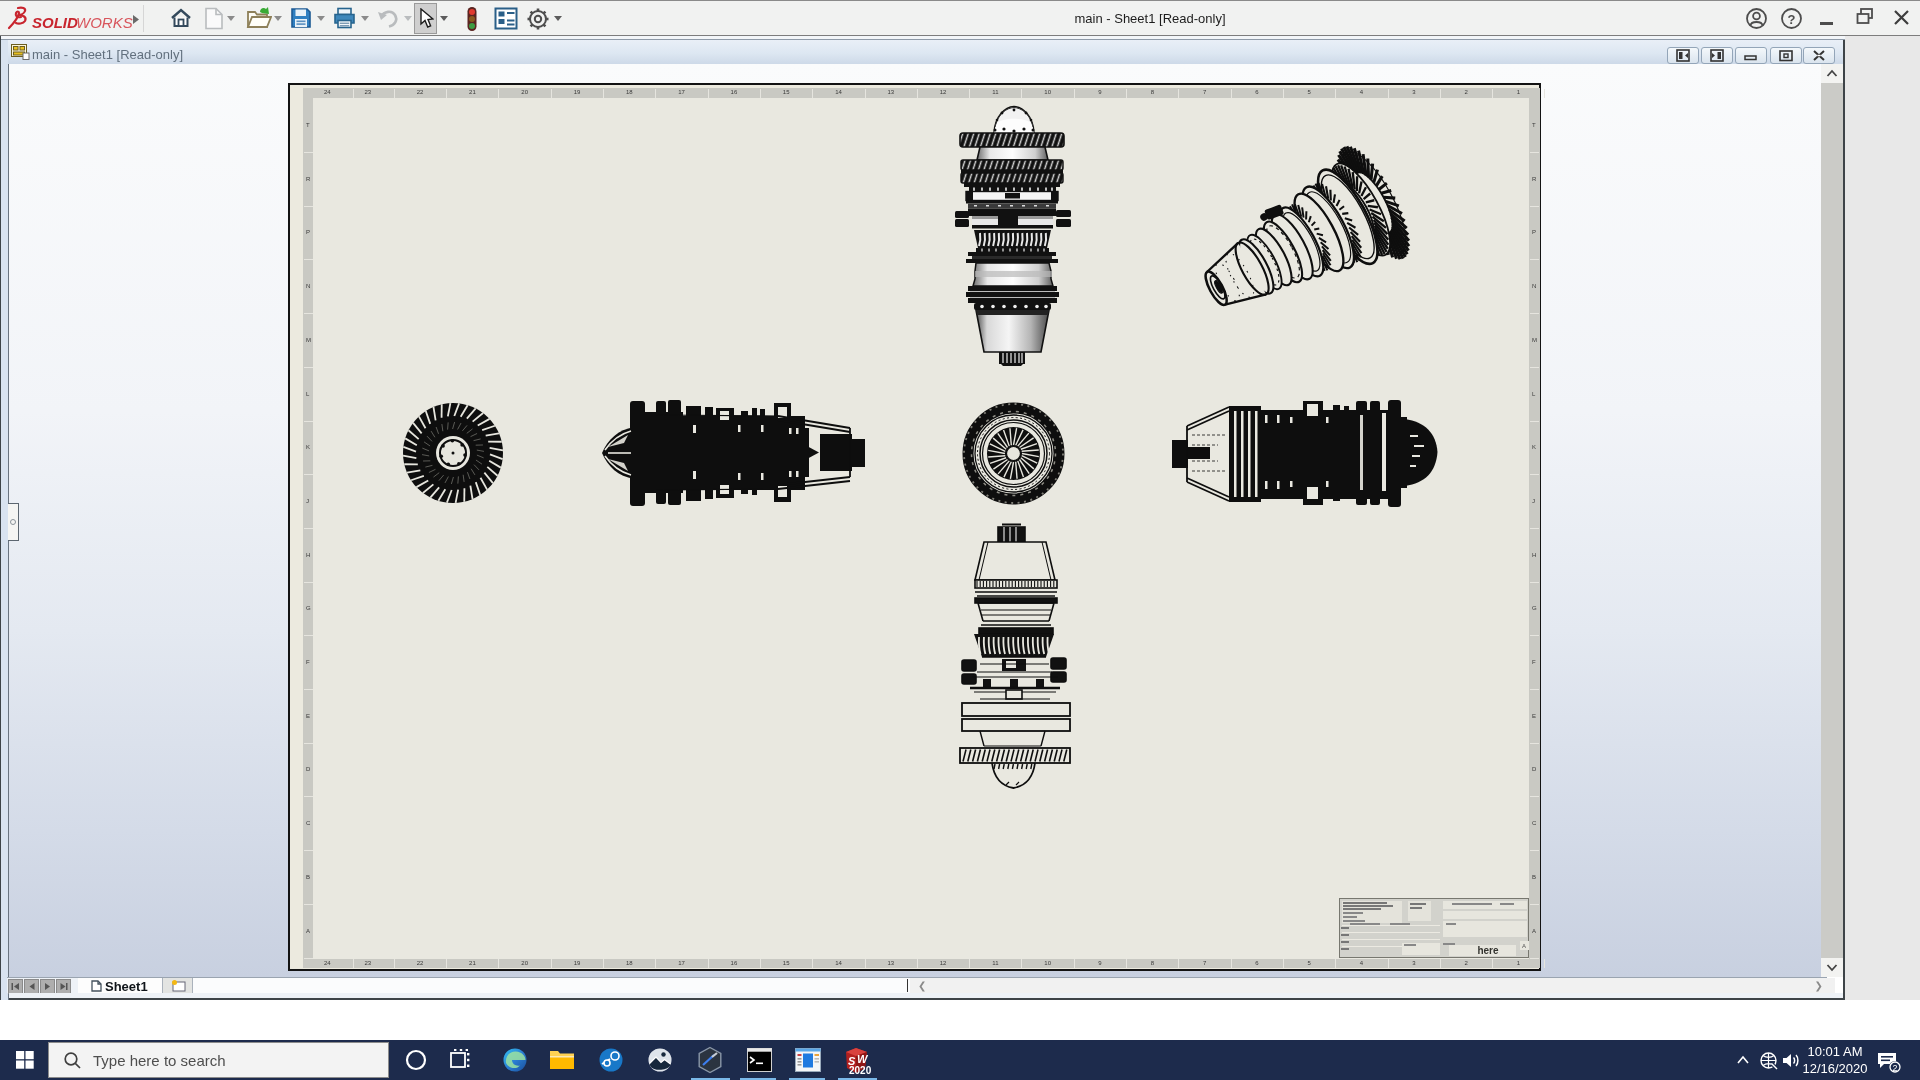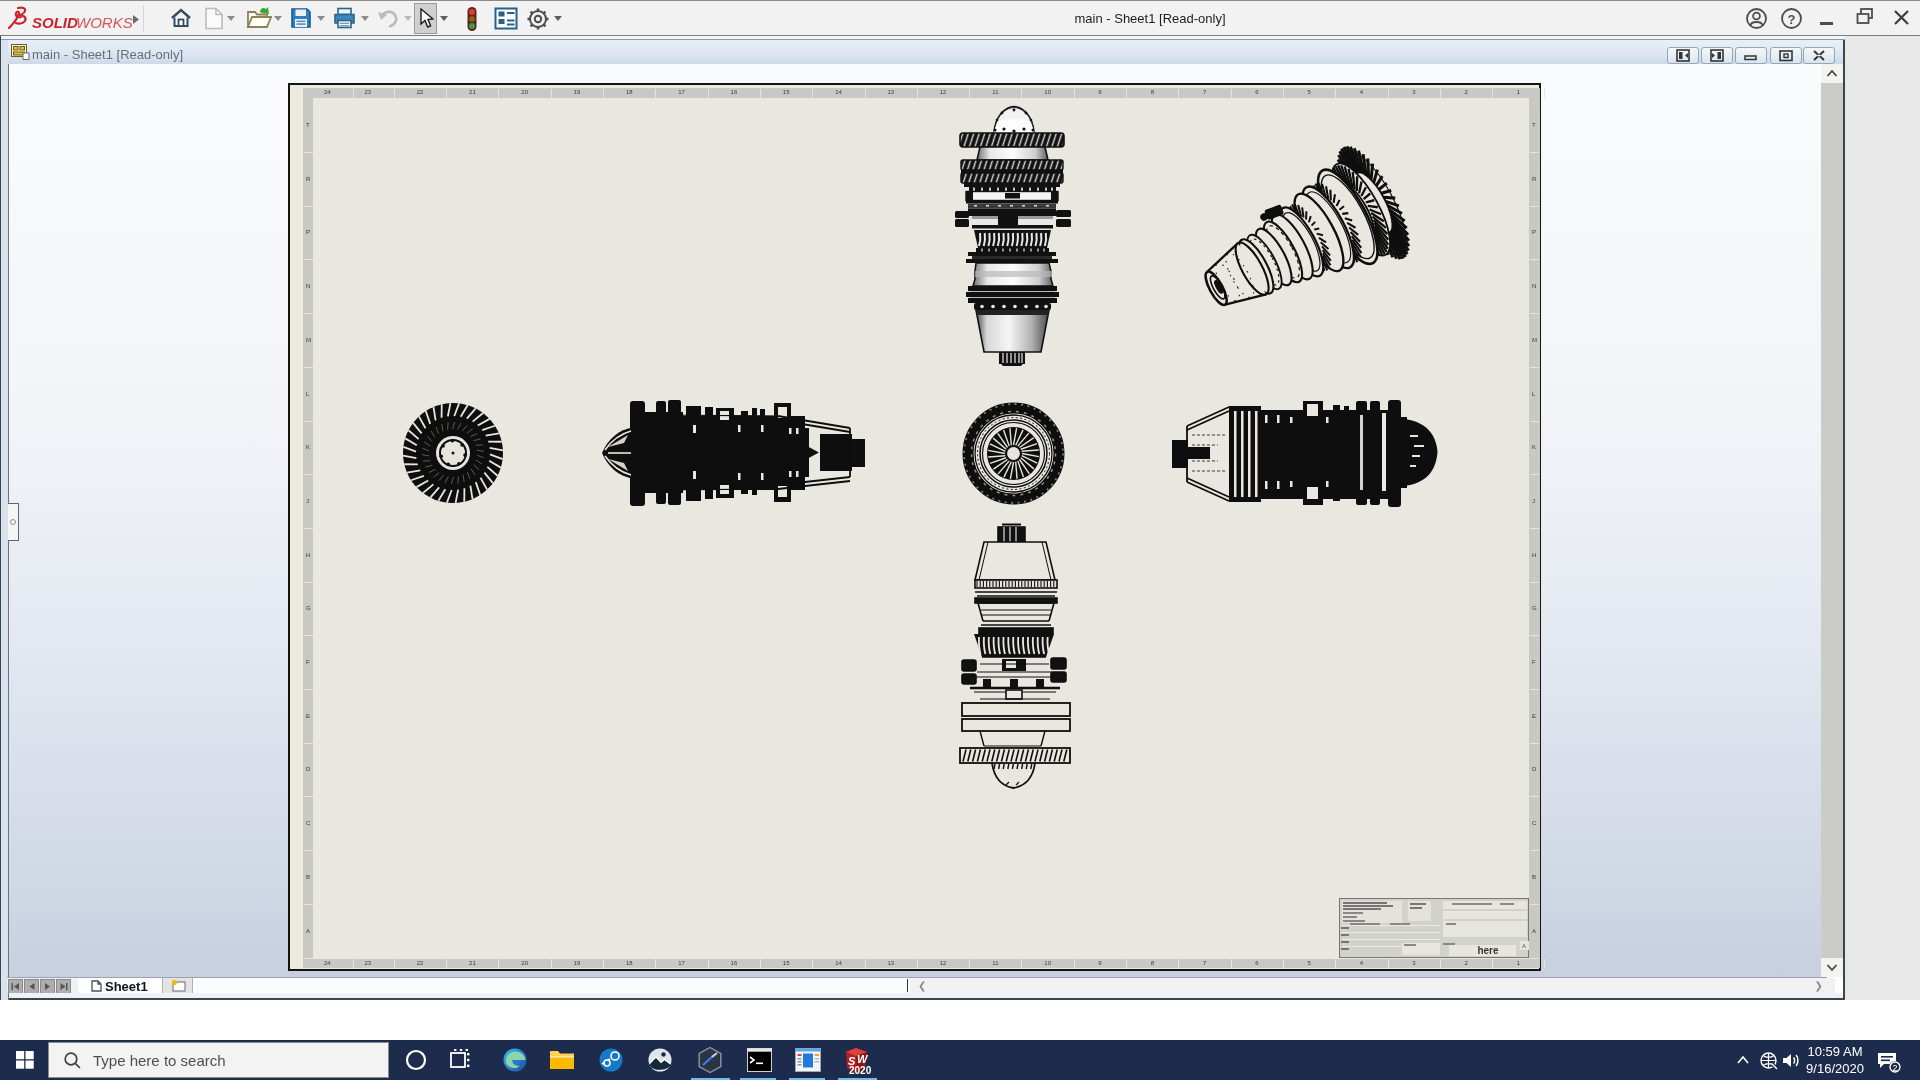--- a/index.html
+++ b/index.html
@@ -1305,22 +1305,22 @@
   <svg class="tray" style="left:1759px;top:11px" width="19" height="19" viewBox="0 0 19 19">
     <circle cx="9.5" cy="9.5" r="7.5" fill="none" stroke="#fff" stroke-width="1.4"></circle>
     <path d="M2 9.5 H17 M9.5 2 V17 M4 4.5 C7 7 12 7 15 4.5 M4 14.5 C7 12 12 12 15 14.5" fill="none" stroke="#fff" stroke-width="1.2"></path>
     <path d="M13 13 L19 19" stroke="#1d2b4c" stroke-width="3.4"></path>
       <path d="M12.5 12.5 L18 18" stroke="#fff" stroke-width="1.4"></path>
   </svg>
   <svg class="tray" style="left:1782px;top:12px" width="20" height="17" viewBox="0 0 20 17">
     <path d="M1 6 H4.5 L9 2 V15 L4.5 11 H1 Z" fill="#fff"></path>
     <path d="M11.5 5.5 C13 7 13 10 11.5 11.5 M14 3 C16.5 5.5 16.5 11.5 14 14" fill="none" stroke="#fff" stroke-width="1.5"></path>
   </svg>
-  <div class="tray" style="left:1785px;top:4px;width:100px;text-align:center;font-size:13px">10:59 AM</div>
-  <div class="tray" style="left:1785px;top:21px;width:100px;text-align:center;font-size:13px">9/16/2020</div>
+  <div class="tray" style="left:1785px;top:4px;width:100px;text-align:center;font-size:13px">10:01 AM</div>
+  <div class="tray" style="left:1785px;top:21px;width:100px;text-align:center;font-size:13px">12/16/2020</div>
   <svg class="tray" style="left:1876px;top:10px" width="26" height="24" viewBox="0 0 26 24">
     <path d="M2 3 H20 V14 H8 L4 18 V14 H2 Z" fill="#fff"></path>
     <rect x="5" y="6" width="12" height="1.6" fill="#1d2b4c"></rect>
     <rect x="5" y="9.5" width="9" height="1.6" fill="#1d2b4c"></rect>
     <circle cx="19" cy="17" r="6" fill="#1d2b4c"></circle>
     <circle cx="19" cy="17" r="5" fill="none" stroke="#fff" stroke-width="1.3"></circle>
     <text x="19" y="20.5" font-size="9" fill="#fff" text-anchor="middle" font-family="Liberation Sans">2</text>
   </svg>
 </div>
 

